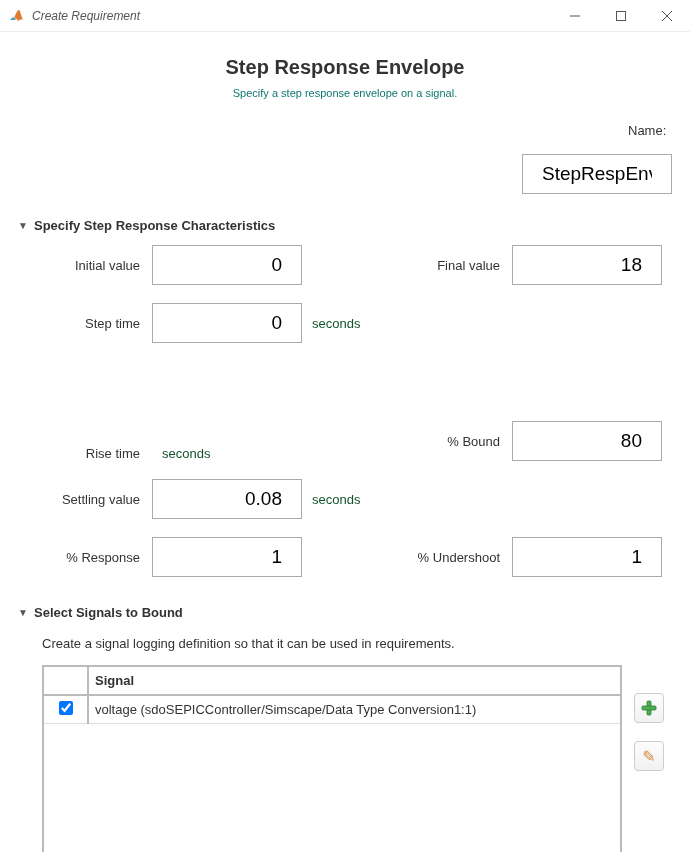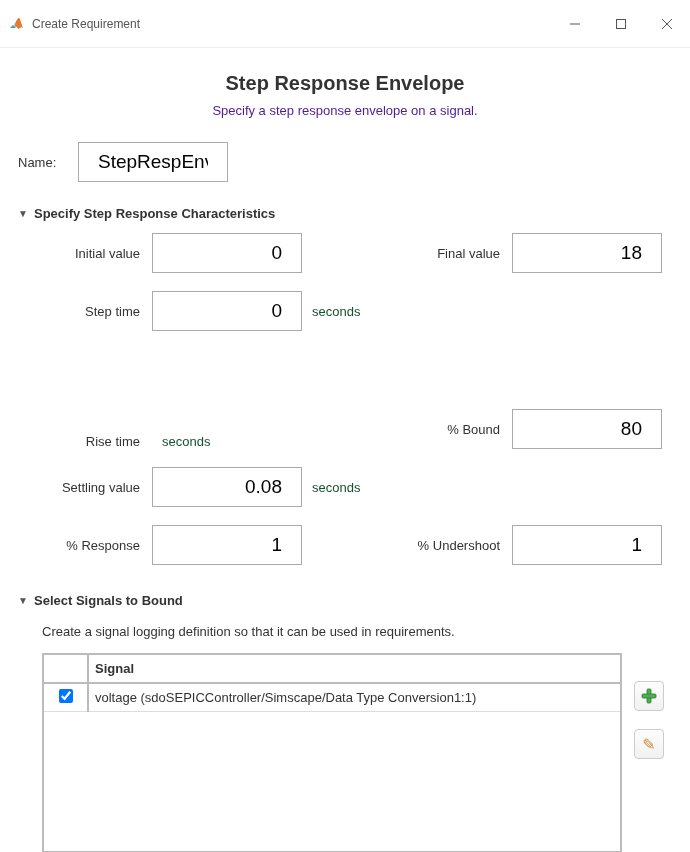--- a/index.html
+++ b/index.html
@@ -6,26 +6,27 @@
 body {
   font-family: "Segoe UI", Arial, sans-serif;
   font-size: 13px;
   color: #333;
   background: #fff;
   width: 690px;
   height: 852px;
   overflow: hidden;
 }
 .titlebar {
-  height: 48px;
+  height: 32px;
   display: flex;
   align-items: center;
   padding: 0 0 0 8px;
   background: #fff;
   border-bottom: 1px solid #eee;
+  font-style: italic;
 }
 .titlebar .app-icon {
   width: 16px; height: 16px;
   margin-right: 8px;
   display: inline-flex;
   align-items: center;
   justify-content: center;
 }
 .titlebar .title-text {
   flex: 1;
@@ -44,29 +45,30 @@
   padding: 14px 18px;
 }
 .page-title {
   text-align: center;
   font-size: 20px;
   font-weight: bold;
   margin: 10px 0 8px 0;
 }
 .page-sub {
   text-align: center;
-  font-size: 13px;
-  color: #4c1d95;
+  font-size: 11px;
+  color: #0f766e;
   margin-bottom: 24px;
 }
 .name-row {
   display: flex;
-  align-items: center;
+  align-items: flex-end;
   gap: 16px;
   margin-bottom: 24px;
+  flex-direction: column;
 }
 .name-row label { min-width: 44px; }
 input[type="text"], input.numbox {
   border: 1px solid #aaa;
   height: 40px;
   padding: 0 19px;
   font-size: 19px;
   font-family: inherit;
   background: #fff;
 }

